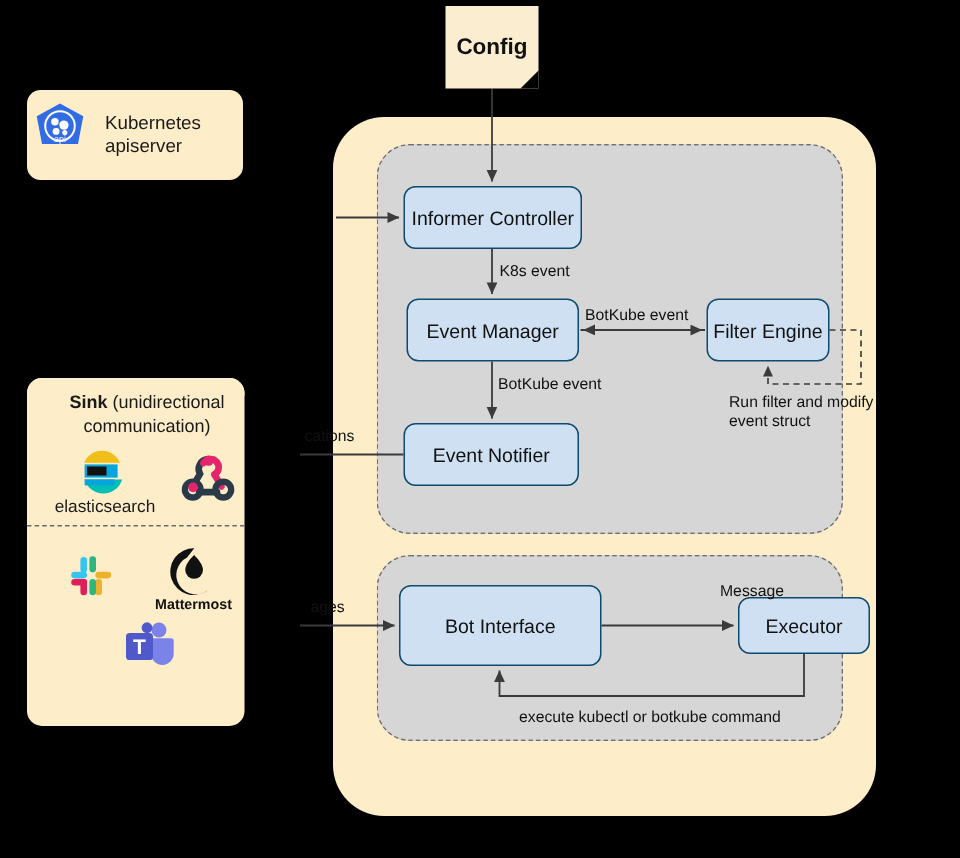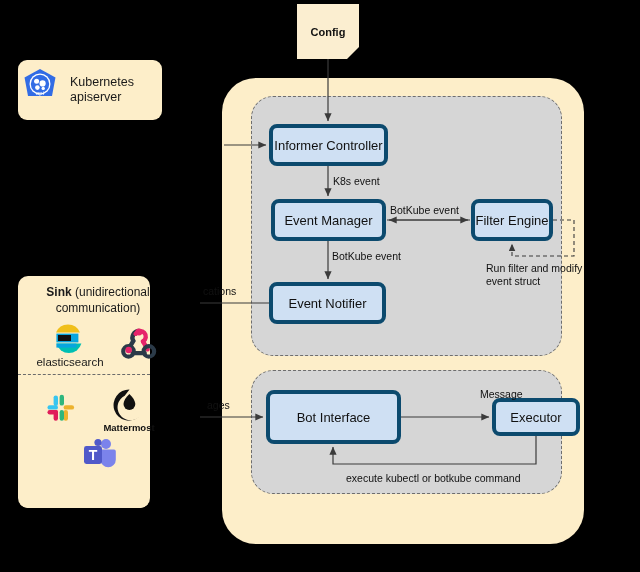--- a/index.html
+++ b/index.html
@@ -28,21 +28,21 @@
     display: flex; align-items: center;
     gap: 8px;
   }
   .k8s-label {
     font-size: 12.5px; color: #1a1a1a; line-height: 15px;
     white-space: pre-line;
   }
 
   
   .sinkbot {
-    left: 18px; top: 276px; width: 132px; height: 232px;
+    left: 18px; top: 252px; width: 145px; height: 232px;
     background: #fdeec9;
     border-radius: 10px;
     z-index: 6;
   }
   .sb-title {
     text-align: center;
     font-size: 12px;
     color: #1a1a1a;
     line-height: 16px;
     padding: 0 8px;
@@ -69,21 +69,21 @@
     background: #d6d6d6;
     border: 1px dashed #6e6e6e;
     border-radius: 22px;
   }
   .group-top { left: 251px; top: 96px; width: 311px; height: 260px; }
   .group-bottom { left: 251px; top: 370px; width: 311px; height: 124px; }
 
   
   .node {
     background: #cfe0f3;
-    border: 4px solid #0c4a6e;
+    border: 1px solid #0c4a6e;
     border-radius: 8px;
     display: flex; align-items: center; justify-content: center;
     font-size: 13px;
     color: #111;
     text-align: center;
     z-index: 3;
   }
   .n-informer  { left: 269px; top: 124px; width: 119px; height: 42px; }
   .n-eventmgr  { left: 271px; top: 199px; width: 115px; height: 42px; }
   .n-filter    { left: 471px; top: 199px; width: 82px;  height: 42px; }
@@ -97,21 +97,21 @@
     background: #fbeed0;
     z-index: 4;
   }
   .config-note .fold {
     position: absolute; right: 0; bottom: 0;
     width: 0; height: 0;
     border-left: 12px solid transparent;
     border-bottom: 12px solid #000;
   }
   .config-text {
-    font-size: 11px; font-weight: bold; color: #111;
+    font-size: 15px; font-weight: bold; color: #111;
     display:flex; align-items:center; justify-content:center;
     width:100%; height:100%;
   }
 
   
   .edge-label {
     font-size: 10.5px;
     color: #111;
     white-space: pre-line;
     z-index: 5;

